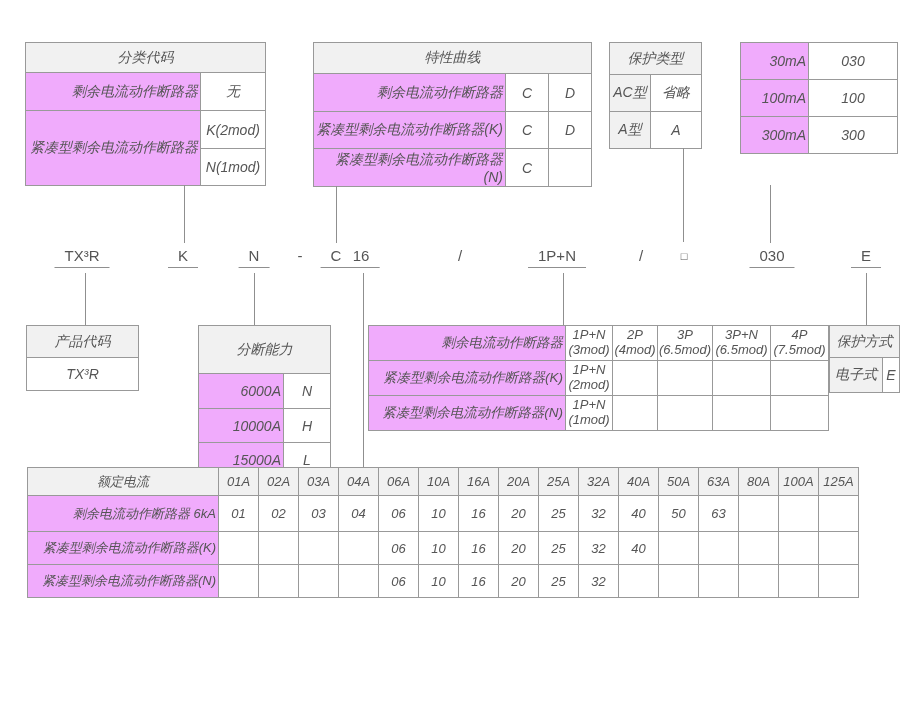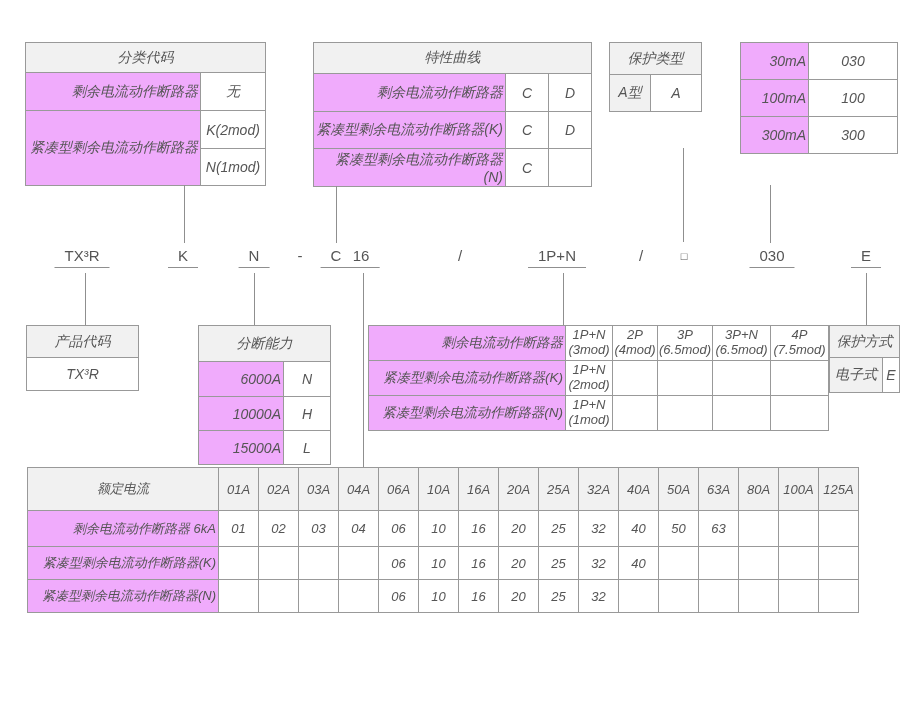--- a/index.html
+++ b/index.html
@@ -89,20 +89,24 @@
   <table id="t-ptype">
     <colgroup>
         <col style="width:41px">
         <col style="width:51px">
       </colgroup>
     <tbody>
         <tr style="height:32px">
           <td class="hd" colspan="2">保护类型</td>
         </tr>
     <tr style="height:37px">
+      <td class="hd">AC型</td>
+      <td class="val">省略</td>
+    </tr>
+    <tr style="height:37px">
       <td class="hd">A型</td>
       <td class="val">A</td>
     </tr>
   </tbody>
     </table>
 
   <table id="t-rescur">
     <colgroup>
         <col style="width:68px">
         <col style="width:89px">
@@ -159,21 +163,21 @@
         </tr>
   </tbody>
     </table>
 
   <table id="t-break">
     <colgroup>
         <col style="width:85px">
         <col style="width:47px">
       </colgroup>
     <tbody>
-        <tr style="height:36px">
+        <tr style="height:48px">
           <td class="hd" colspan="2">分断能力</td>
         </tr>
     <tr style="height:35px">
       <td class="lbl">6000A</td>
       <td class="val">N</td>
     </tr>
     <tr style="height:34px">
       <td class="lbl">10000A</td>
       <td class="val">H</td>
     </tr>
@@ -258,21 +262,21 @@
         <col style="width:40px">
       <col style="width:40px">
         <col style="width:40px">
         <col style="width:40px">
         <col style="width:40px">
         <col style="width:40px">
       <col style="width:40px">
         <col style="width:40px">
     </colgroup>
     <tbody>
-        <tr style="height:43px">
+        <tr style="height:28px">
       <td class="hd">额定电流</td>
       <td class="hd">01A</td>
       <td class="hd">02A</td>
       <td class="hd">03A</td>
       <td class="hd">04A</td>
       <td class="hd">06A</td>
       <td class="hd">10A</td>
       <td class="hd">16A</td>
       <td class="hd">20A</td>
       <td class="hd">25A</td>

